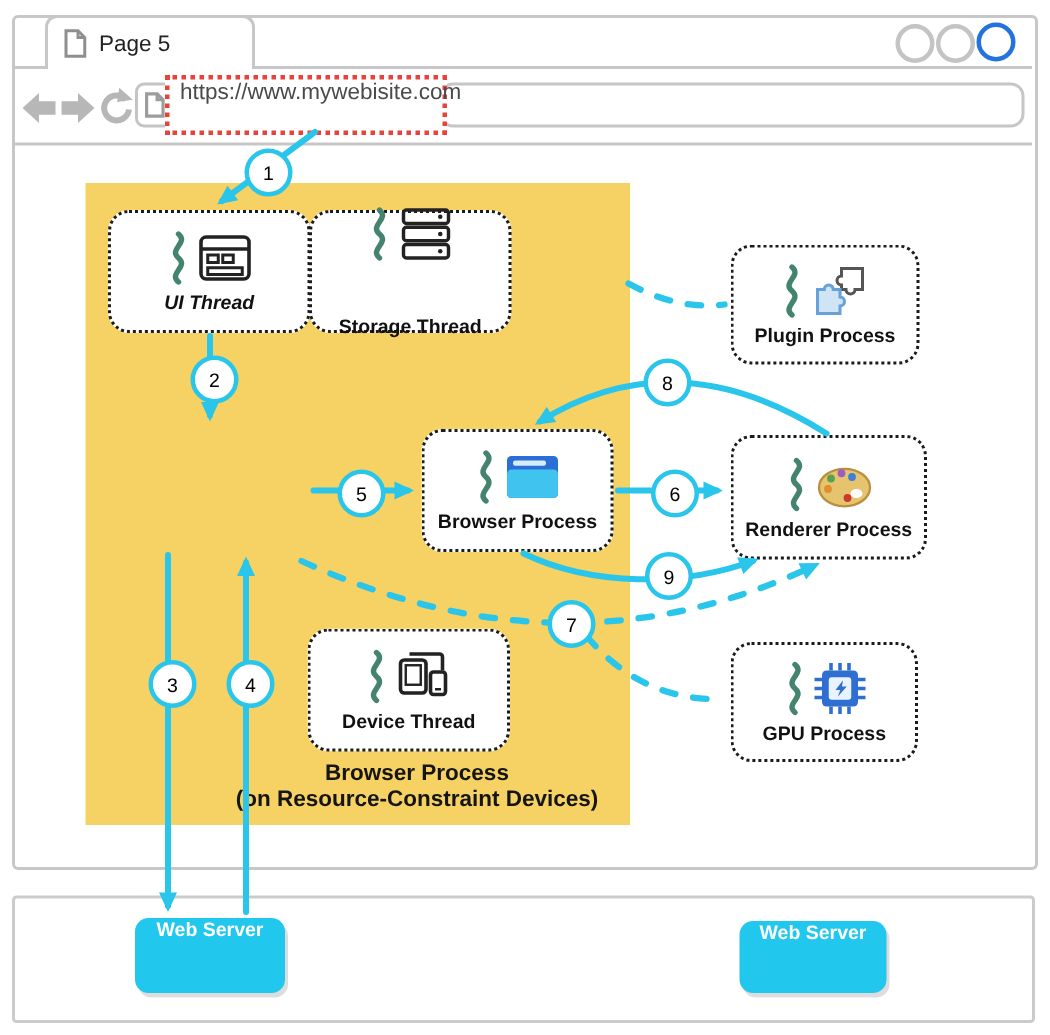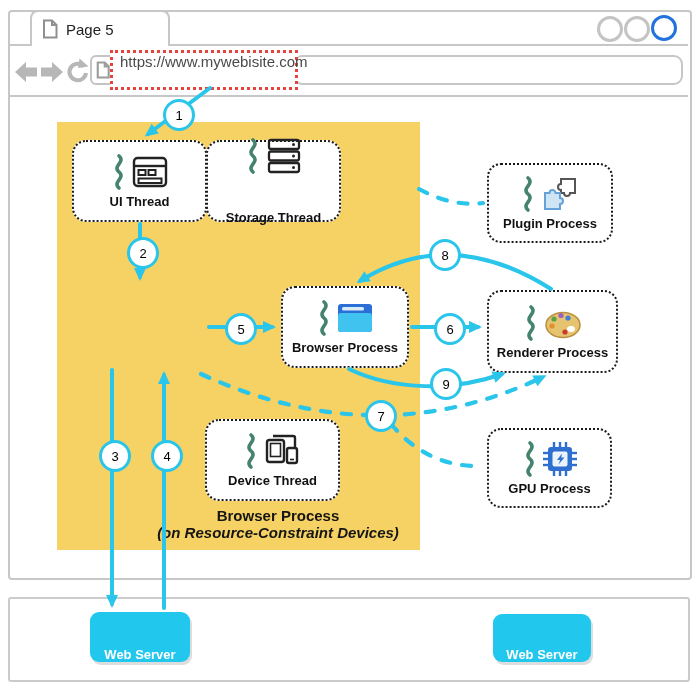--- a/index.html
+++ b/index.html
@@ -22,21 +22,21 @@
   .url-text{font-size:15px;color:#4a4a4a;white-space:nowrap;}
   
   .yellow{left:57px;top:122px;width:363px;height:428px;background:#f6d164;z-index:1;}
   .node{background:#fff;border:2px dotted #1b1b1b;border-radius:14px;z-index:2;display:flex;flex-direction:column;
         align-items:center;justify-content:center;gap:3px;box-sizing:border-box;}
   .node .icons{display:flex;align-items:center;gap:6px;}
   .node .label{font-weight:bold;font-size:13px;color:#111;white-space:nowrap;}
   .caption{left:138px;top:507px;width:280px;text-align:center;font-weight:bold;font-size:15px;line-height:17px;z-index:2;color:#151515;}
   .server-panel{left:8px;top:597px;width:678px;height:81px;border:2px solid #cbcbcb;border-radius:3px;background:#fff;}
   .web-server{background:#22c7ee;border-radius:9px;color:#fff;font-weight:bold;font-size:13px;display:flex;
-              align-items:flex-end;justify-content:center;z-index:2;box-shadow:2px 3px 0 rgba(120,120,120,.25);}
+              align-items:flex-start;justify-content:center;z-index:2;box-shadow:2px 3px 0 rgba(120,120,120,.25);}
   .step{width:26px;height:26px;border-radius:50%;border:3px solid #29c5ea;background:#fff;z-index:4;
         display:flex;align-items:center;justify-content:center;font-size:13px;color:#000;box-sizing:content-box;}
   #overlay{left:0;top:0;z-index:3;pointer-events:none;}
 </style>
 </head>
 <body>
 
 <div id="canvas">
 
   <div class="abs browser-window"></div>
@@ -72,21 +72,21 @@
     </svg>
   </div>
 
   <div class="abs address-bar"></div>
   <div class="abs url-box">
     <span class="url-text">https://www.mywebisite.com</span>
   </div>
 
   <div class="abs yellow"></div>
 
-  <div class="abs node" style="left:72px;top:140px;width:135px;height:82px;">
+  <div class="abs node" style="left:72px;top:140px;width:135px;height:82px;font-style:italic;">
     <div class="icons">
       <svg width="14" height="38" viewBox="0 0 14 38">
         <path d="M8,3 C15,9 1,13 8,19 C15,25 1,29 8,35" stroke="#44836e" stroke-width="3.6" fill="none" stroke-linecap="round"></path>
       </svg>
       <svg width="38" height="34" viewBox="0 0 38 34">
         <rect x="3" y="3" width="32" height="28" rx="3.5" fill="none" stroke="#222" stroke-width="2.4"></rect>
         <line x1="3" y1="11" x2="35" y2="11" stroke="#222" stroke-width="2.4"></line>
         <rect x="7.5" y="15" width="7" height="5" fill="none" stroke="#222" stroke-width="2"></rect>
         <rect x="17.5" y="15" width="7" height="5" fill="none" stroke="#222" stroke-width="2"></rect>
         <rect x="7.5" y="23.5" width="23" height="4.5" fill="none" stroke="#222" stroke-width="2"></rect>
@@ -138,21 +138,21 @@
         <rect x="7.5" y="9.5" width="10" height="13" fill="none" stroke="#222" stroke-width="1.6"></rect>
         <rect x="24" y="14" width="10" height="15" rx="2" fill="#fff" stroke="#222" stroke-width="2.4"></rect>
         <line x1="27" y1="25.5" x2="31" y2="25.5" stroke="#222" stroke-width="1.6"></line>
       </svg>
     </div>
     <span class="label">Device Thread</span>
   </div>
 
   <div class="abs caption">
     <span style="display:block;">Browser Process</span>
-    <span style="display:block;font-style:italic;">(on Resource-Constraint Devices)</span>
+    <span style="display:block;">(on Resource-Constraint Devices)</span>
   </div>
 
   <div class="abs node" style="left:487px;top:163px;width:126px;height:80px;">
     <div class="icons">
       <svg width="14" height="38" viewBox="0 0 14 38">
         <path d="M8,3 C15,9 1,13 8,19 C15,25 1,29 8,35" stroke="#44836e" stroke-width="3.6" fill="none" stroke-linecap="round"></path>
       </svg>
       <svg width="40" height="36" viewBox="0 0 40 36">
         <path d="M21,3 h14 v14 h-5 a3,3 0 1 1 -6,0 h-3 v-3 a3,3 0 1 1 0,-6 z" fill="#fff" stroke="#555" stroke-width="2"></path>
         <path d="M5,17 h4.5 a3,3 0 1 1 6,0 H20 v5 a3,3 0 1 1 0,6 v5 H5 z" fill="#cfe5f6" stroke="#66a1d8" stroke-width="2"></path>

